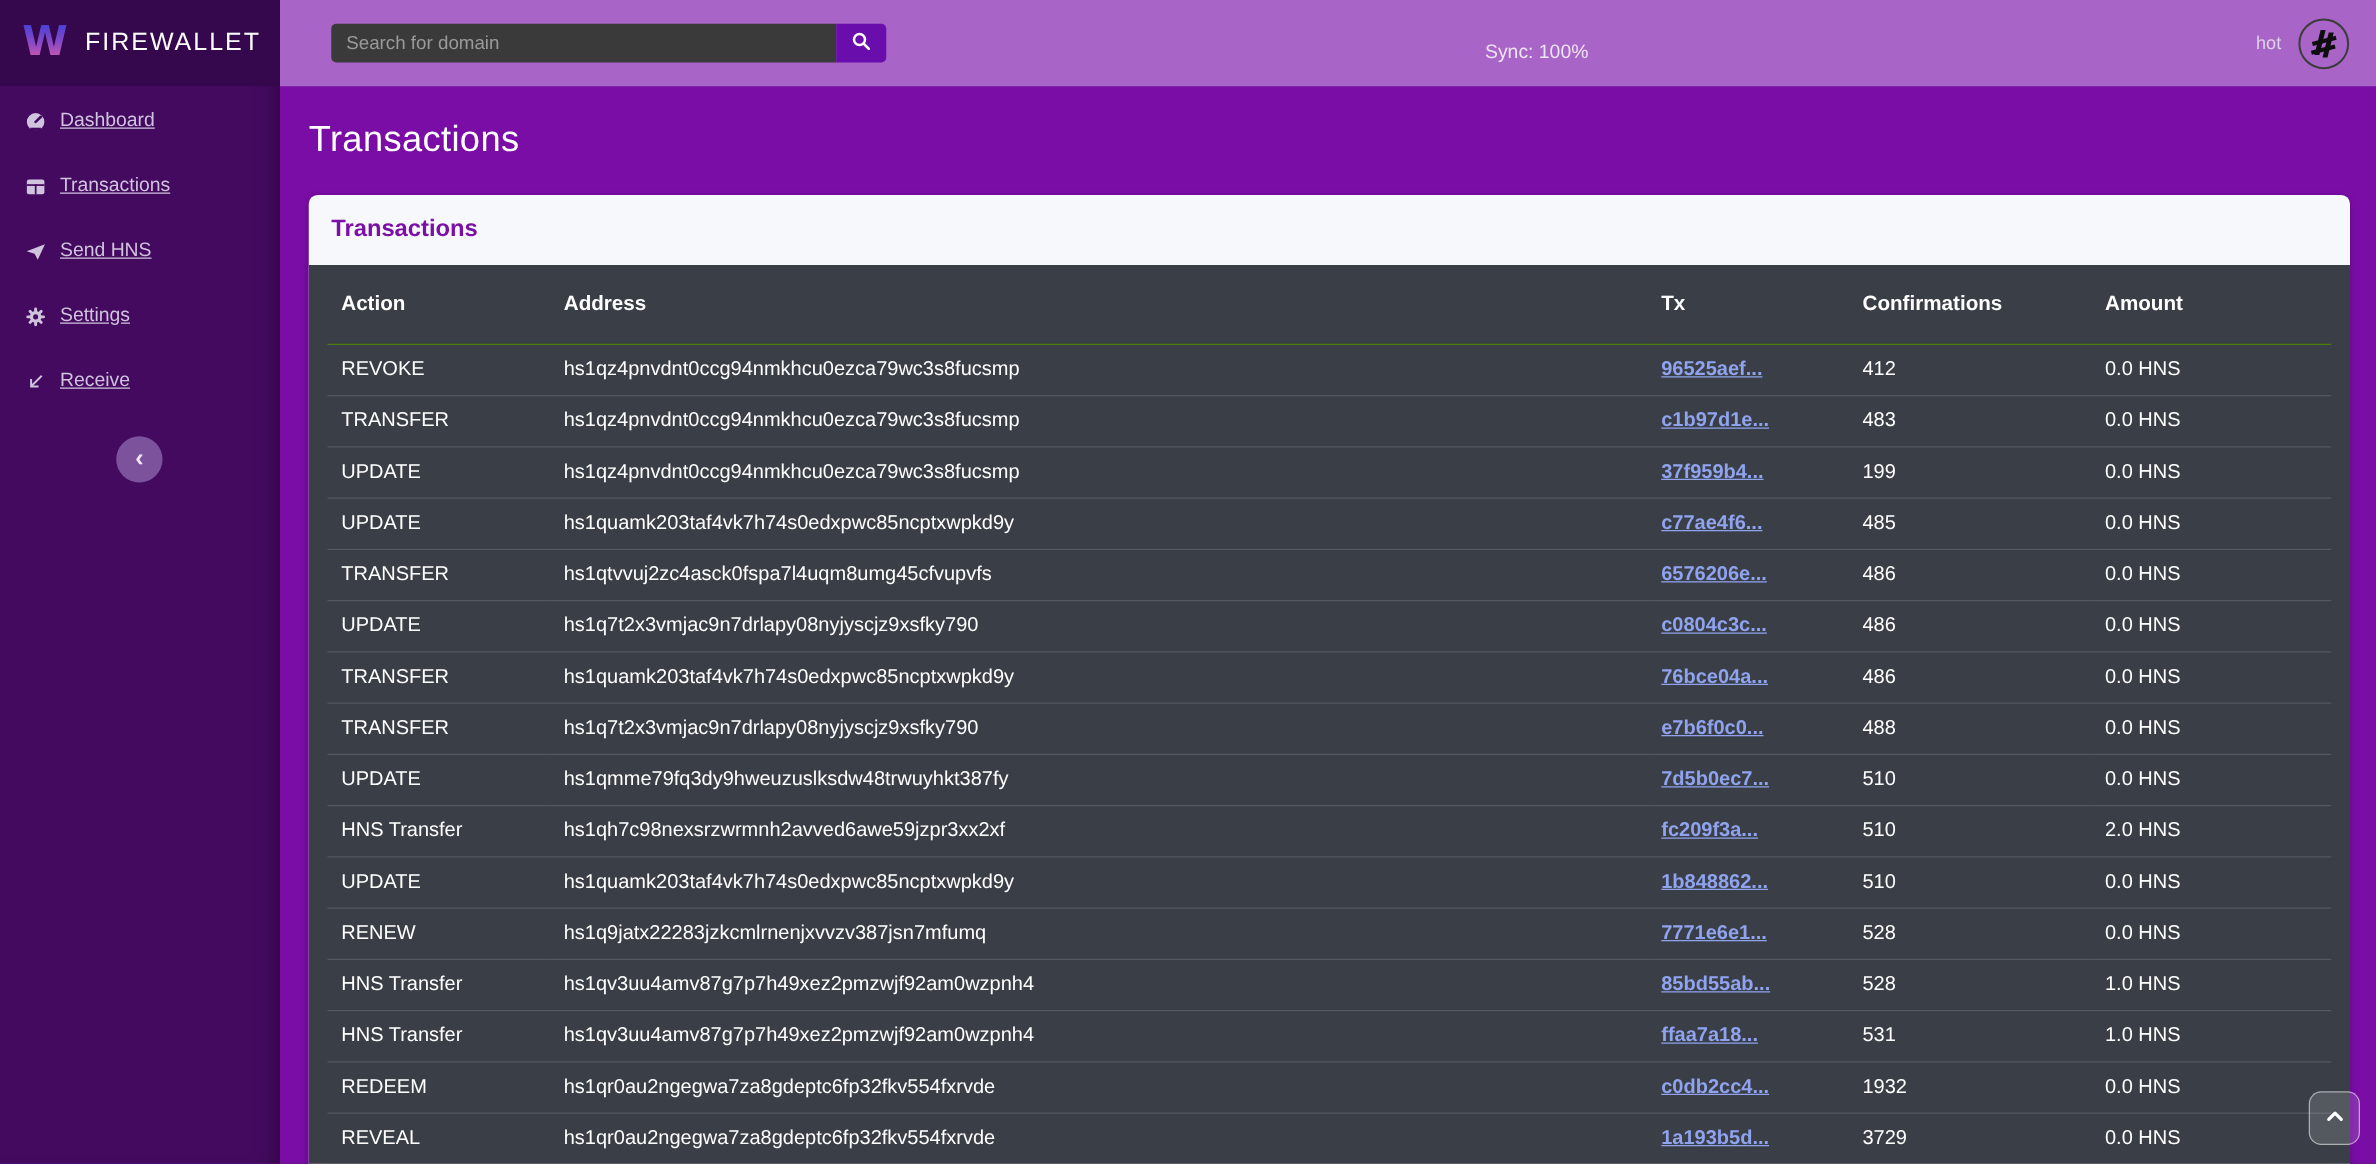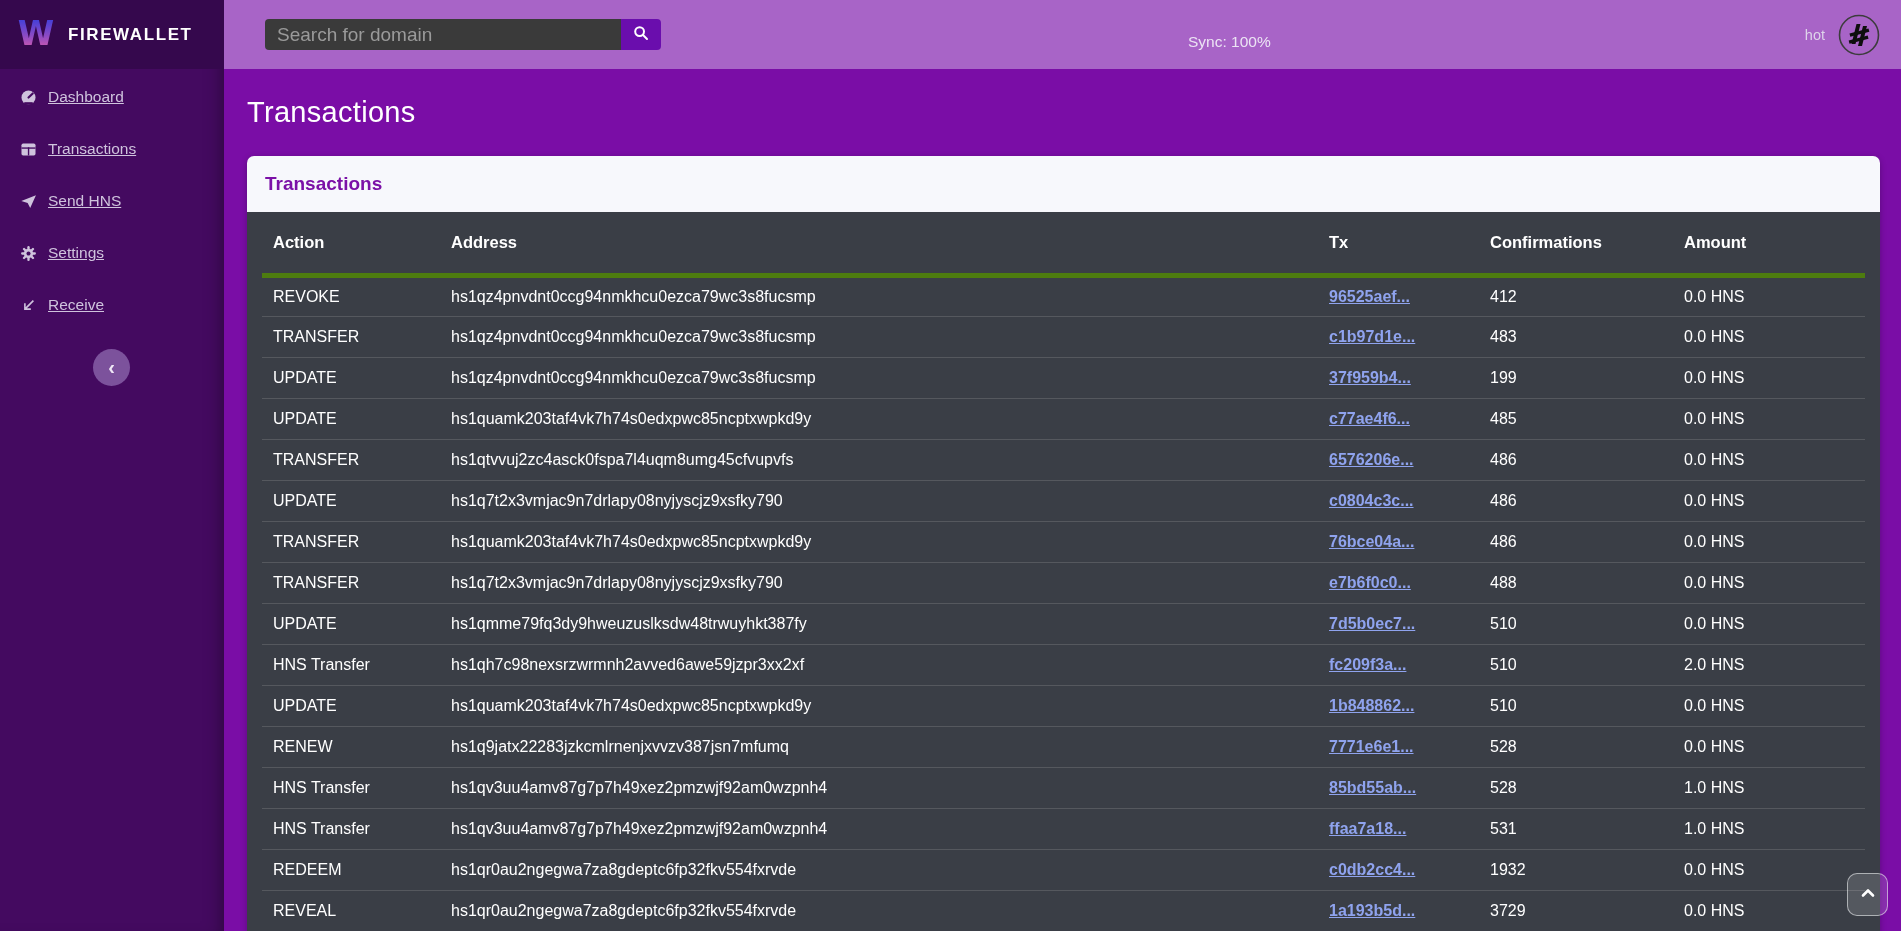--- a/index.html
+++ b/index.html
@@ -13,43 +13,43 @@
   
   .sidebar {
     position:absolute; left:0; top:0; width:224px; height:931px;
     background:#440a60; z-index:5;
     box-shadow: inset -14px 0 18px -12px rgba(0,0,0,.35);
   }
   .logo-block {
     height:69px; background:#35084d; display:flex; align-items:center;
     padding-left:16px; gap:12px;
   }
-  .brand-name { color:#ffffff; font-weight:bold; font-size:17px; letter-spacing:1.6px; }
+  .brand-name { color:#ffffff; font-weight:normal; font-size:20px; letter-spacing:1.6px; }
   .nav { padding-top:2px; }
   .nav-item {
     height:52px; display:flex; align-items:center; gap:11px;
     padding-left:20px; color:#cfc3dd; font-size:15.5px; cursor:pointer;text-decoration:underline;
   }
   .nav-item .ico { width:17px; height:17px; display:inline-flex; align-items:center; justify-content:center; }
   .collapse-btn {
     position:absolute; left:93px; top:349px; width:37px; height:37px;
     border-radius:50%; background:#7c529c; border:none;
     display:flex; align-items:center; justify-content:center; cursor:pointer;
   }
   .collapse-btn span { color:#efe8f6; font-size:20px; font-weight:bold; line-height:1; margin-top:-2px; }
 
   
   .topbar {
     position:absolute; left:224px; top:0; width:1677px; height:69px;
     background:#a864c7; display:flex; align-items:center; padding:0 20px 0 41px;
   }
   .search-group { display:flex; height:31px; }
   .search-input {
-    width:356px; height:31px; background:#3a3a3a; border:none; outline:none;
-    border-radius:4px 0 0 4px; color:#d8d8d8; font-size:19px; padding:0 12px;
+    width:404px; height:31px; background:#3a3a3a; border:none; outline:none;
+    border-radius:4px 0 0 4px; color:#d8d8d8; font-size:15px; padding:0 12px;
     font-family:"Liberation Sans", sans-serif;
   }
   .search-input::placeholder { color:#9a9a9a; }
   .search-btn {
     width:40px; height:31px; background:#6a0dad; border:none; cursor:pointer;
     border-radius:0 4px 4px 0; display:flex; align-items:center; justify-content:center;
   }
   .sync-label { position:absolute; left:964px; top:0; height:83px; display:flex; align-items:center;
     color:#ece4f4; font-size:15.5px; }
   .top-right { margin-left:auto; display:flex; align-items:center; gap:12px;justify-content:flex-end; }
@@ -66,21 +66,21 @@
   }
   .card-header { height:56px; display:flex; align-items:center; padding-left:18px; }
   .card-title { color:#7b10a7; font-size:19px; font-weight:bold; }
 
   .table-wrap { background:#3a3e46; padding:0 15px; height:754px; }
   table { width:1603px; border-collapse:collapse; table-layout:fixed; }
   col.c-action{width:179px} col.c-address{width:878px} col.c-tx{width:161px}
   col.c-conf{width:194px} col.c-amount{width:191px}
   th, td { text-align:left; padding:0 10px; color:#ffffff; white-space:nowrap; overflow:hidden; }
   th:first-child, td:first-child { padding-left:11px; }
-  thead th { height:63px; font-size:16.5px; font-weight:bold; border-bottom:5px solid #4d7c0f; }
+  thead th { height:63px; font-size:16.5px; font-weight:bold; border-bottom:1px solid #4d7c0f; }
   tbody td { height:41px; font-size:16px; font-weight:normal; border-bottom:1px solid #55585e; }
   tbody a { color:#8fa3ee; text-decoration:underline; cursor:pointer;font-weight:bold; }
 
   
   .scroll-top {
     position:absolute; left:1847px; top:873px; width:41px; height:43px;
     border-radius:10px; border:1px solid rgba(233,236,239,.6);
     background:rgba(222,226,230,.16); cursor:pointer; z-index:9;
     display:flex; align-items:center; justify-content:center;
   }

